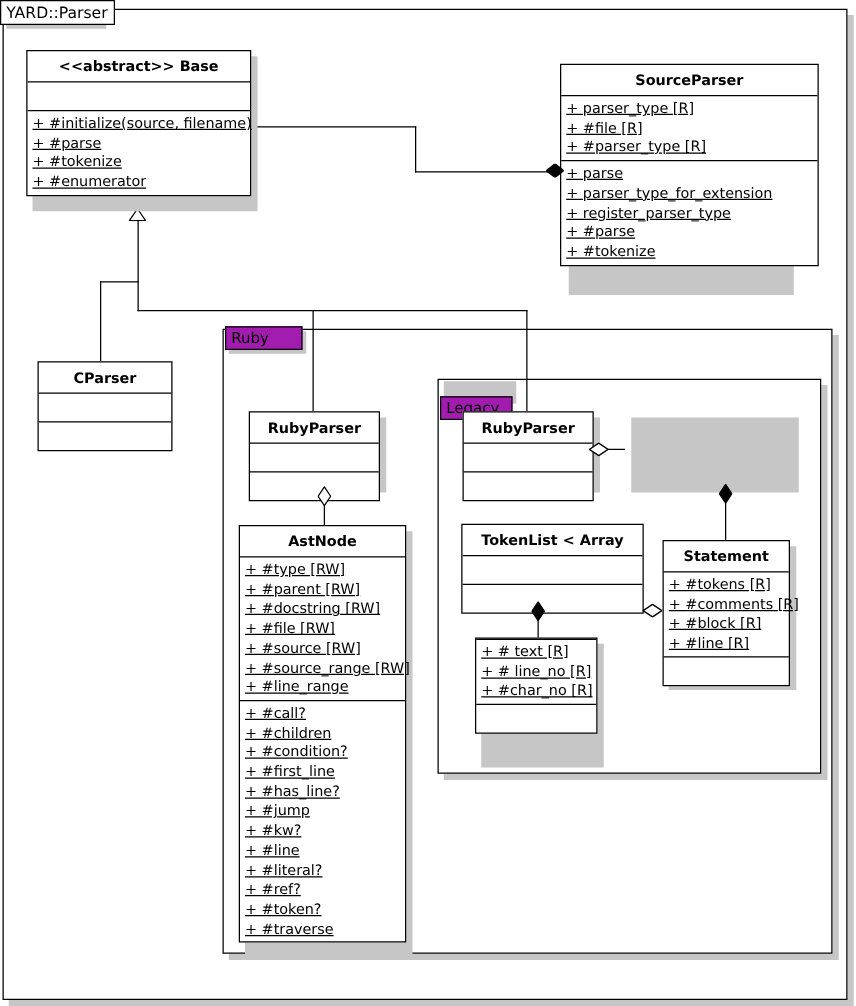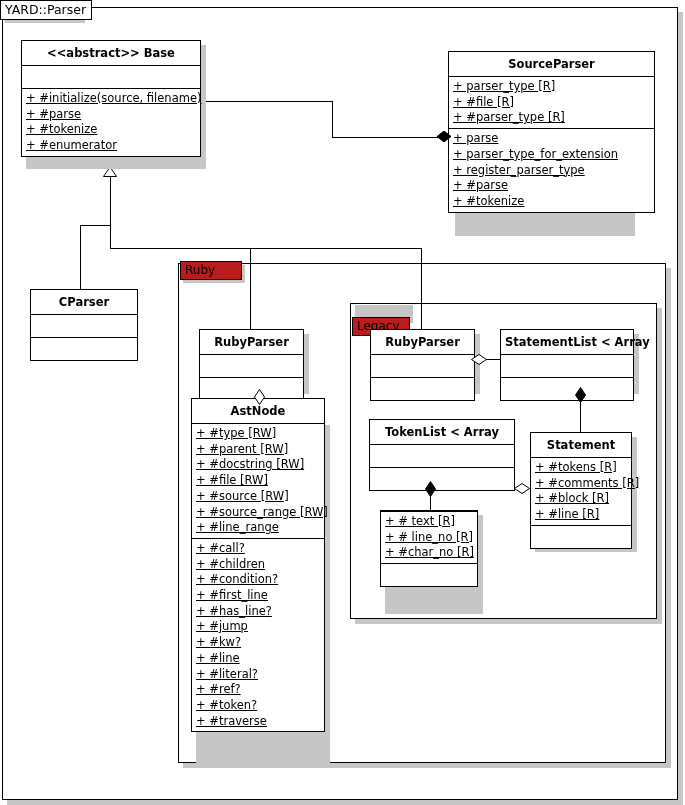--- a/index.html
+++ b/index.html
@@ -21,21 +21,21 @@
   }
   .frame-shadow{
     position:absolute;
     background:#c6c6c6;
   }
 
   
   .pkg-tab{
     position:absolute;
     border:1px solid #000;
-    background:#b91c1c;
+    background:#a21caf;
     box-sizing:border-box;
     font-size:12px;
     color:#000;
     padding:1px 4px 0 4px;
     line-height:15px;
     white-space:nowrap;
     z-index:6;
   }
   .pkg-tab-shadow{
     position:absolute;
@@ -245,30 +245,23 @@
   <div class="cls-shadow" style="left:375px;top:334px;width:105px;height:60px;"></div>
   <div class="cls" style="left:370px;top:329px;width:105px;">
     <div class="cls-name">RubyParser</div>
     <div class="cls-sep"></div>
     <div class="cls-sec empty"></div>
     <div class="cls-sep"></div>
     <div class="cls-sec empty"></div>
   </div>
 
   <div class="cls-shadow" style="left:505px;top:334px;width:134px;height:60px;"></div>
-  <div class="cls" style="left:500px;top:329px;width:134px;">
-    <div class="cls-name">StatementList &lt; Array</div>
-    <div class="cls-sep"></div>
-    <div class="cls-sec empty"></div>
-    <div class="cls-sep"></div>
-    <div class="cls-sec empty"></div>
-  </div>
 
   <div class="cls-shadow" style="left:196px;top:425px;width:134px;height:340px;"></div>
-  <div class="cls" style="left:191px;top:398px;width:134px;">
+  <div class="cls" style="left:191px;top:420px;width:134px;">
     <div class="cls-name">AstNode</div>
     <div class="cls-sep"></div>
     <div class="cls-sec">
       <div class="cls-row">+ #type [RW]</div>
       <div class="cls-row">+ #parent [RW]</div>
       <div class="cls-row">+ #docstring [RW]</div>
       <div class="cls-row">+ #file [RW]</div>
       <div class="cls-row">+ #source [RW]</div>
       <div class="cls-row">+ #source_range [RW]</div>
       <div class="cls-row">+ #line_range</div>

